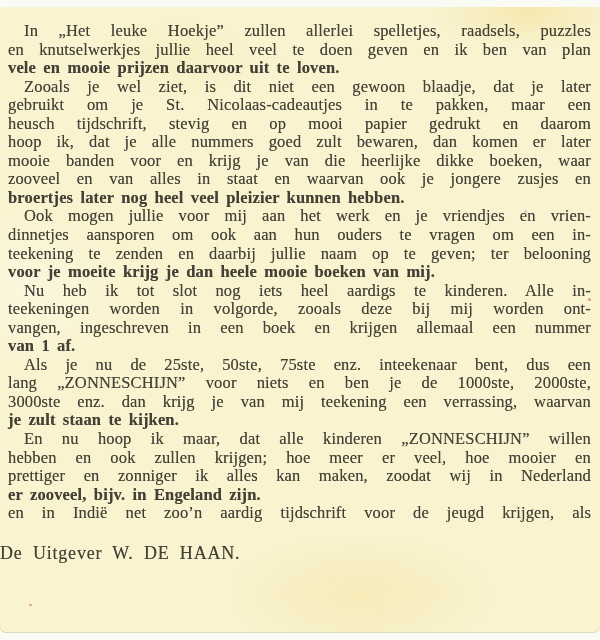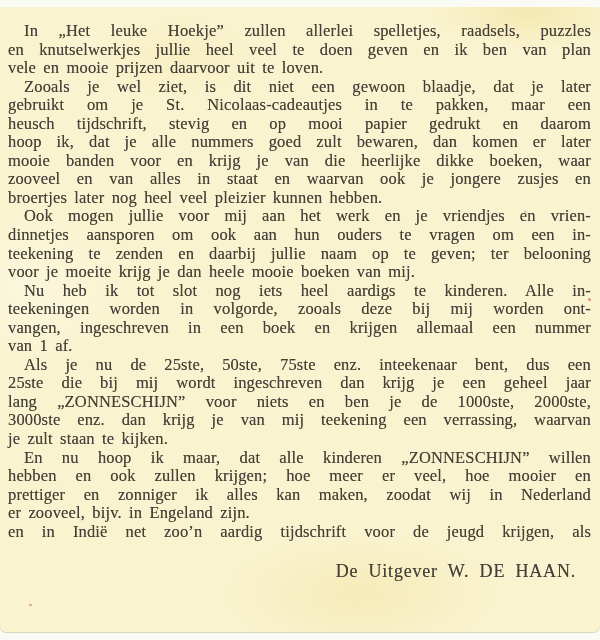--- a/index.html
+++ b/index.html
@@ -44,25 +44,26 @@
     white-space: nowrap;
     text-shadow: 0 0 0.4px rgba(62,56,44,0.55);
   }
   .line.indent {
     text-indent: 16px;
   }
   .line.last {
     text-align-last: left;
     -moz-text-align-last: left;
     word-spacing: 3px;
+    font-weight: bold;
   }
   .signature {
     margin-top: 20px;
     padding-right: 24px;
-    text-align: right;
+    text-align: left;
     font-size: 18px;
     color: #443f37;
     letter-spacing: 0.8px;
     word-spacing: 5px;
     text-shadow: 0 0 0.4px rgba(62,56,44,0.55);
   }
   .speck {
     position: absolute;
     border-radius: 50%;
   }
@@ -114,21 +115,20 @@
         <div class="line last">voor je moeite krijg je dan heele mooie boeken van mij.</div>
       </div>
       <div>
         <div class="line indent">Nu heb ik tot slot nog iets heel aardigs te kinderen.  Alle in-</div>
         <div class="line">teekeningen worden in volgorde, zooals deze bij mij worden ont-</div>
         <div class="line">vangen, ingeschreven in een boek en krijgen allemaal een nummer</div>
         <div class="line last">van 1 af.</div>
       </div>
       <div>
         <div class="line indent">Als je nu de 25ste, 50ste, 75ste enz. inteekenaar bent, dus een</div>
-        <div class="line">25ste die bij mij wordt ingeschreven dan krijg je een geheel jaar</div>
         <div class="line">lang „ZONNESCHIJN” voor niets en ben je de 1000ste, 2000ste,</div>
         <div class="line">3000ste enz. dan krijg je van mij teekening een verrassing, waarvan</div>
         <div class="line last">je zult staan te kijken.</div>
       </div>
       <div>
         <div class="line indent">En nu hoop ik maar, dat alle kinderen „ZONNESCHIJN” willen</div>
         <div class="line">hebben en ook zullen krijgen; hoe meer er veel, hoe mooier en</div>
         <div class="line">prettiger en zonniger ik alles kan maken, zoodat wij in Nederland</div>
         <div class="line last">er zooveel, bijv. in Engeland zijn.</div>
         <div class="line">en in Indië net zoo’n aardig tijdschrift voor de jeugd krijgen, als</div>

